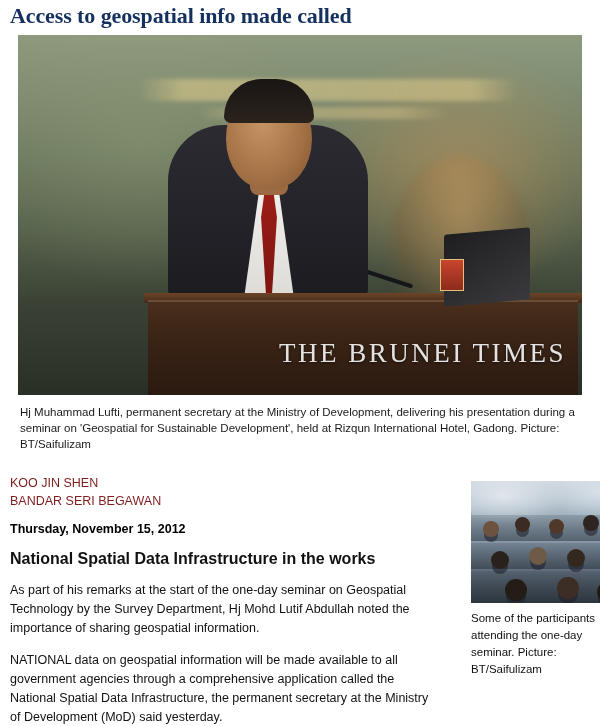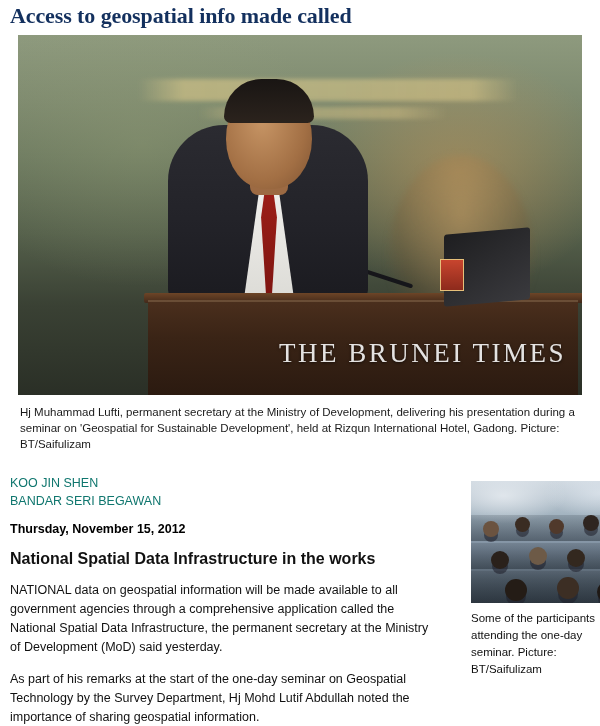--- a/index.html
+++ b/index.html
@@ -209,21 +209,21 @@
     font-size: 11.5px;
     line-height: 16px;
     text-align: left;
     color: #1a1a1a;
   }
   .byline {
     margin-top: 22px;
     padding-left: 2px;
     font-size: 12.5px;
     line-height: 18px;
-    color: #0f766e;
+    color: #7f1d1d;
   }
   .date {
     margin-top: 12px;
     padding-left: 2px;
     font-size: 12.5px;
     font-weight: bold;
     color: #000000;
   }
   .subhead {
     margin-top: 14px;
@@ -318,22 +318,22 @@
   <div class="byline">
     <div>KOO JIN SHEN</div>
     <div>BANDAR SERI BEGAWAN</div>
   </div>
 
   <div class="date">Thursday, November 15, 2012</div>
 
   <div class="subhead">National Spatial Data Infrastructure in the works</div>
 
   <div class="body-col">
+    <p class="para">As part of his remarks at the start of the one-day seminar on Geospatial Technology by the Survey Department, Hj Mohd Lutif Abdullah noted the importance of sharing geospatial information.</p>
     <p class="para">NATIONAL data on geospatial information will be made available to all government agencies through a comprehensive application called the National Spatial Data Infrastructure, the permanent secretary at the Ministry of Development (MoD) said yesterday.</p>
-    <p class="para">As part of his remarks at the start of the one-day seminar on Geospatial Technology by the Survey Department, Hj Mohd Lutif Abdullah noted the importance of sharing geospatial information.</p>
   </div>
 
   <div class="side">
     <div class="side-photo">
       <div class="bg"></div>
       <div class="r1"></div>
       <div class="r2"></div>
       <div class="r3"></div>
       <div class="dot" style="left:12px; top:40px; width:16px; height:16px; background:#6b5340;"></div>
       <div class="dot" style="left:44px; top:36px; width:15px; height:15px; background:#3a2c22;"></div>

